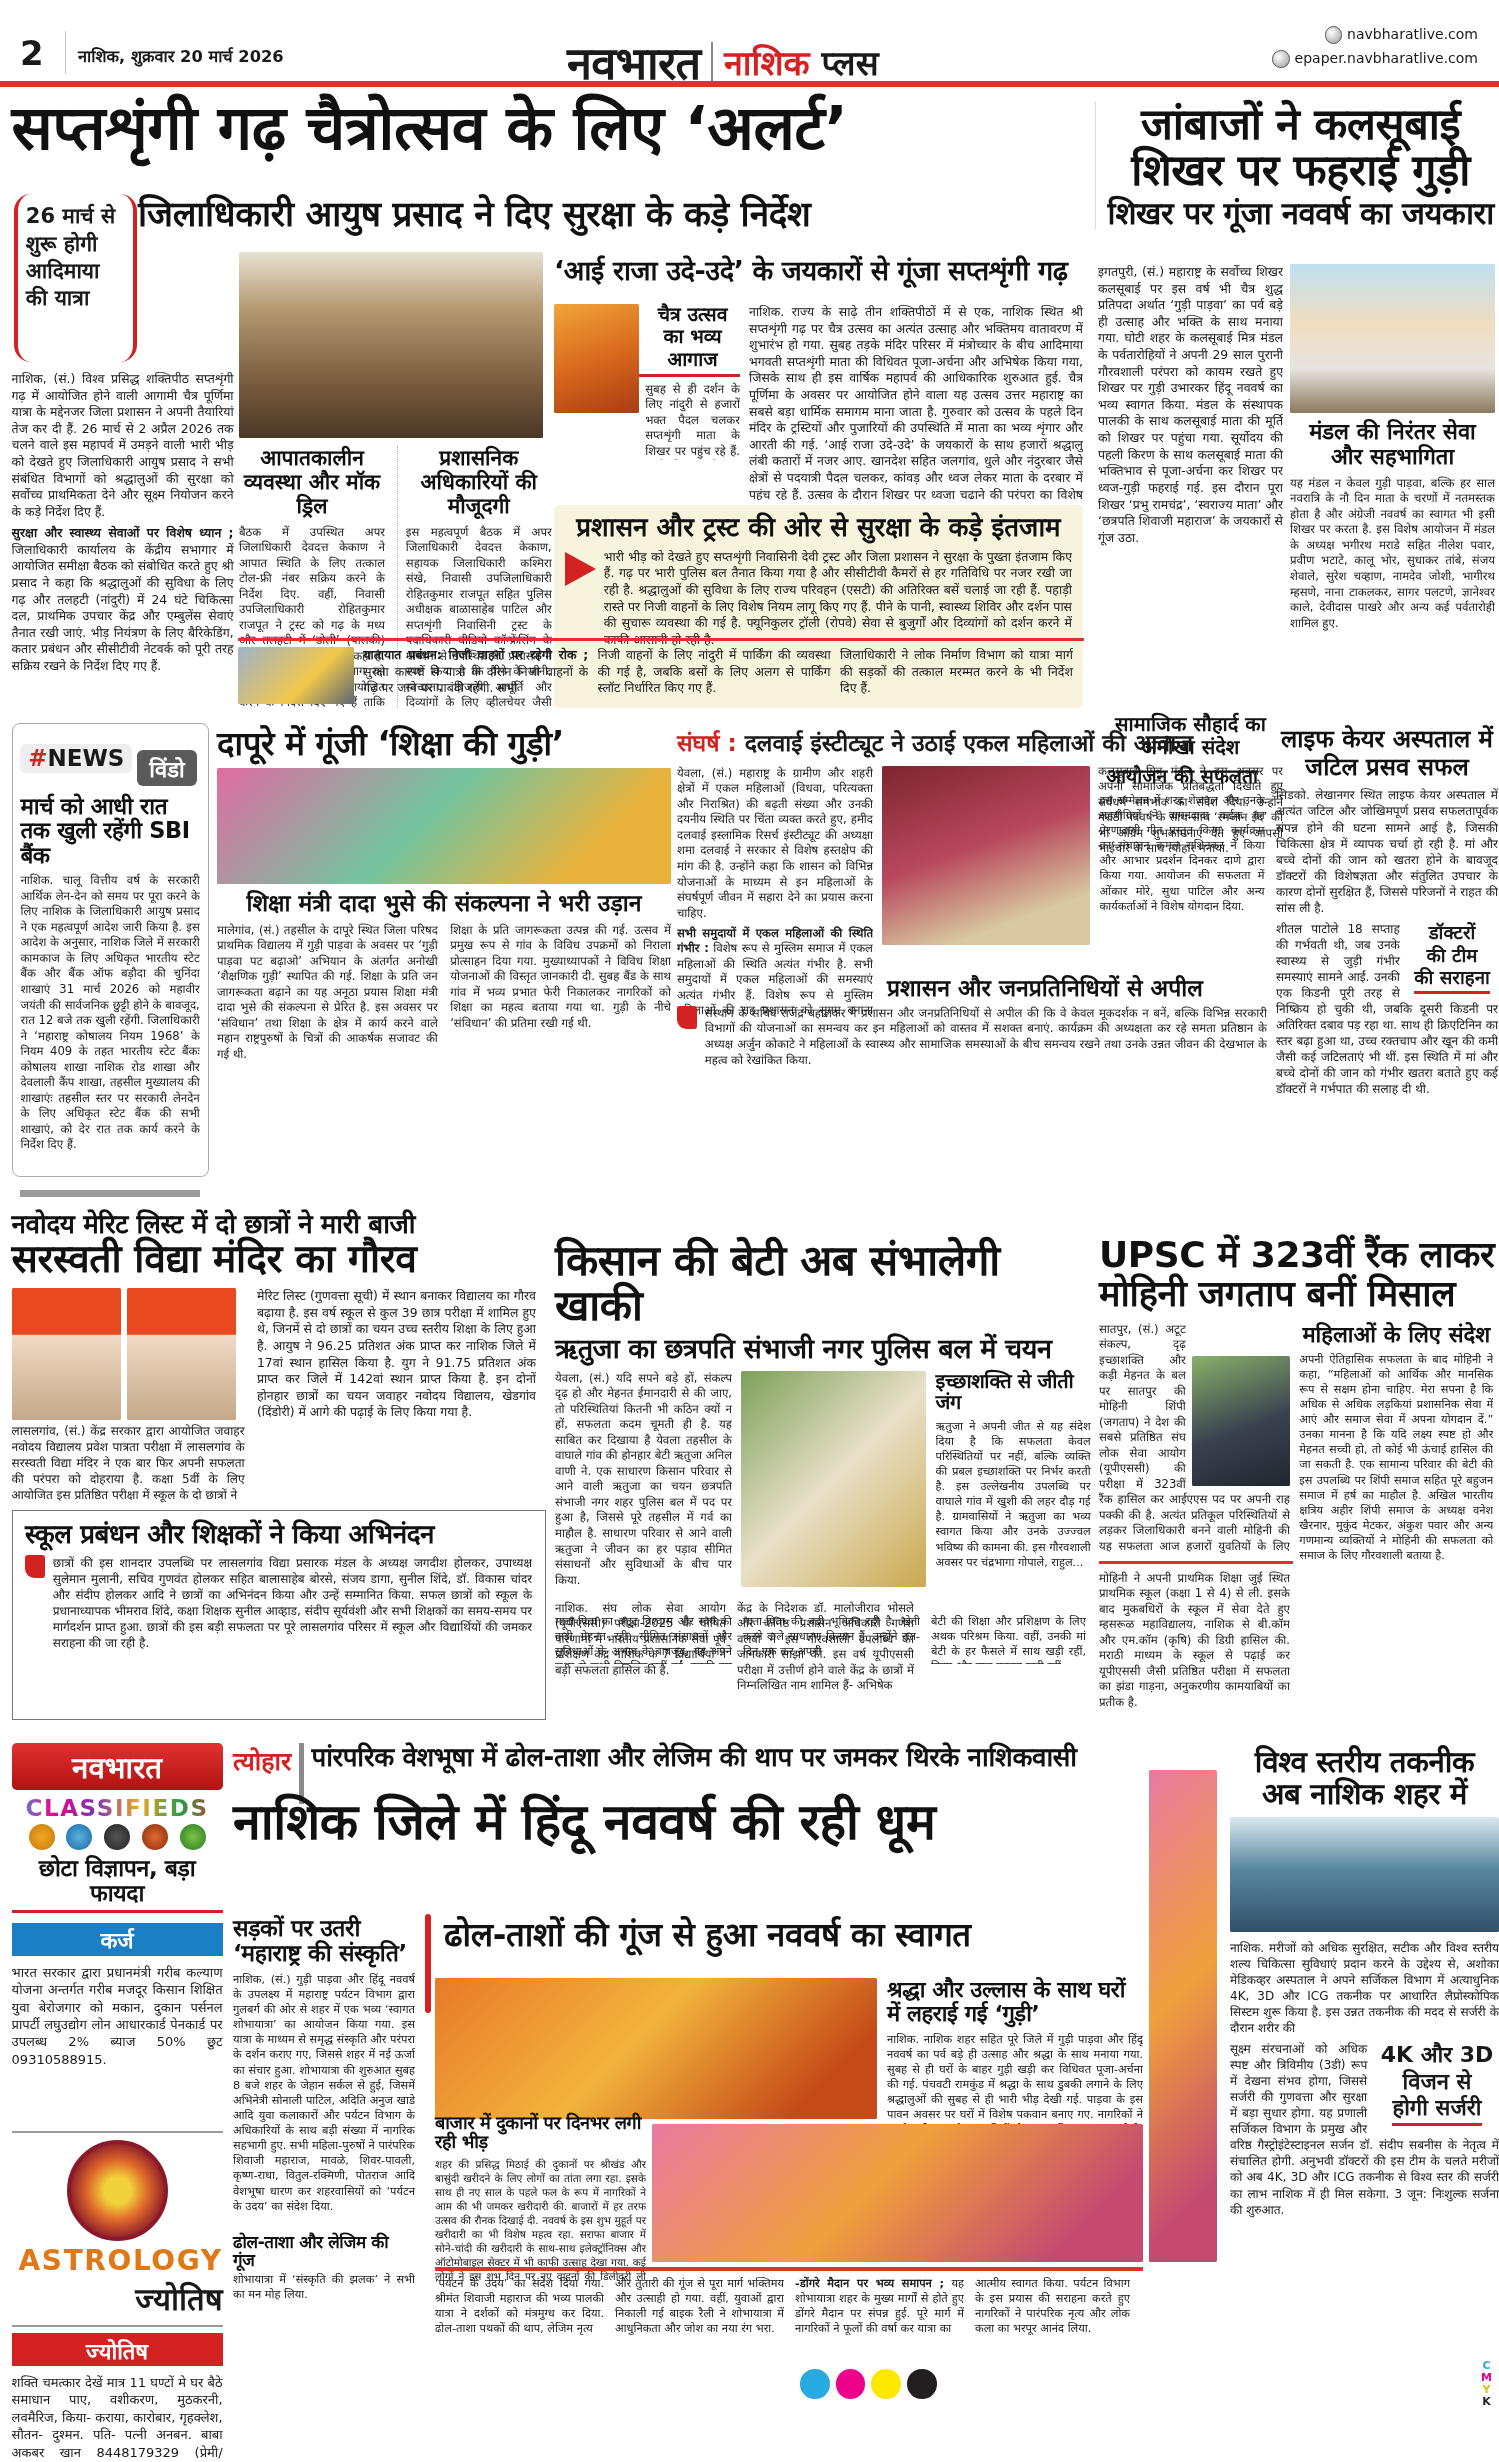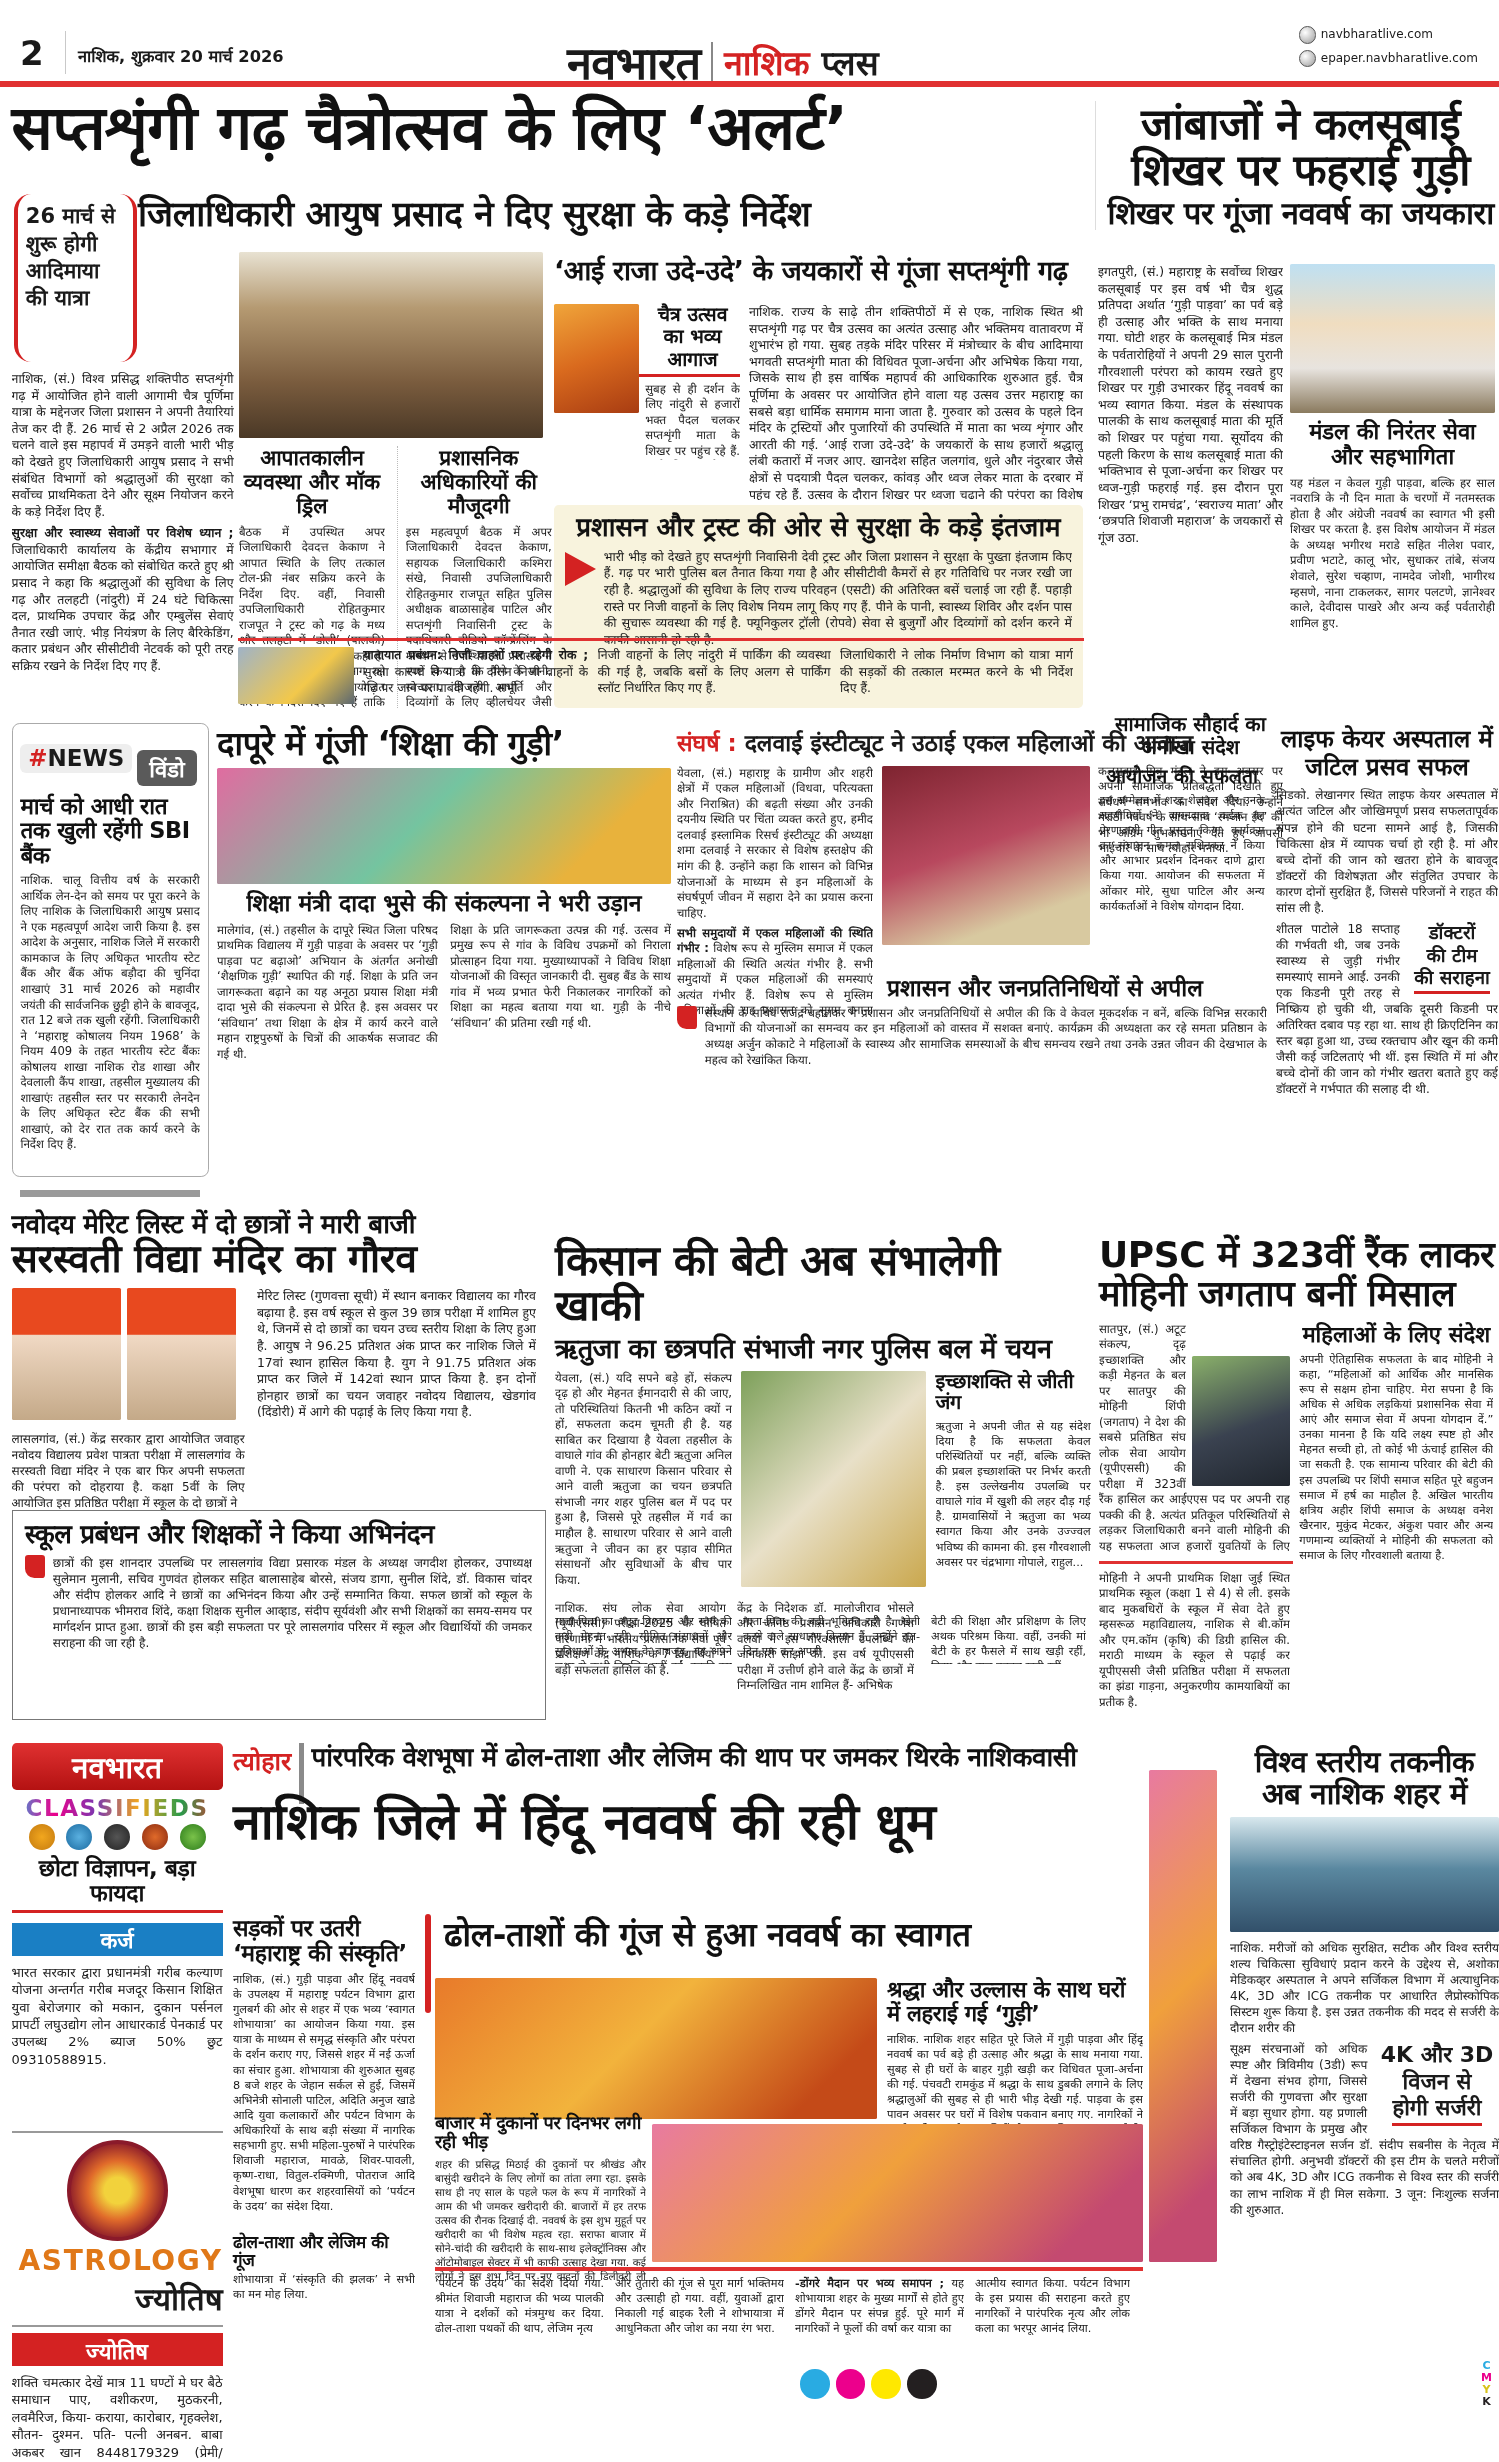--- a/index.html
+++ b/index.html
@@ -42,21 +42,21 @@
 
 <div class="abs" style="left:0;top:0;width:1500px;height:87px;">
   <div class="abs" style="left:20px;top:33px;font-size:34px;font-weight:bold;">2</div>
   <div class="abs vline" style="left:65px;top:31px;height:43px;"></div>
   <div class="abs" style="left:78px;top:45px;font-size:16.3px;font-weight:bold;">नाशिक, शुक्रवार 20 मार्च 2026</div>
   <div class="abs" style="left:567px;top:31px;display:flex;align-items:center;gap:11px;">
     <span style="font-size:45px;font-weight:bold;letter-spacing:-0.8px;">नवभारत</span>
     <span class="vline" style="height:40px;display:inline-block;background:#888;width:1.6px;"></span>
     <span style="font-size:34px;font-weight:bold;"><span class="red">नाशिक</span> <span>प्लस</span></span>
   </div>
-  <div class="abs" style="right:22px;top:26px;text-align:left;font-size:12px;">
+  <div class="abs" style="right:22px;top:26px;text-align:right;font-size:14px;">
     <div><span class="circle-ic"></span><span>navbharatlive.com</span></div>
     <div style="margin-top:6.2px;"><span class="circle-ic"></span><span>epaper.navbharatlive.com</span></div>
   </div>
   <div class="abs rule-red" style="left:0;top:81px;width:1500px;height:6.2px;"></div>
 </div>
 
 <div class="abs hl" style="left:11.6px;top:95px;width:963px;font-size:61px;">सप्तशृंगी गढ़ चैत्रोत्सव के लिए ‘अलर्ट’</div>
 <div class="abs" style="left:14px;top:194px;width:99px;height:149px;border-left:4.7px solid #d42222;border-right:4.7px solid #d42222;border-radius:17px;padding:9.3px 7.8px;font-size:21px;font-weight:bold;line-height:1.3;">
   <span>26 मार्च से शुरू होगी आदिमाया की यात्रा</span>
 </div>
@@ -171,21 +171,21 @@
 
 <div class="abs" style="left:11.6px;top:1207px;width:536px;">
   <div class="hl" style="font-size:26px;margin-top:3.1px;">नवोदय मेरिट लिस्ट में दो छात्रों ने मारी बाजी</div>
   <div class="hl" style="font-size:39px;">सरस्वती विद्या मंदिर का गौरव</div>
   <div style="display:flex;gap:12.4px;margin-top:7.8px;">
     <div style="width:233px;">
       <div style="display:flex;gap:6.2px;">
         <div class="ph ph-student" style="width:109px;height:132px;"></div>
         <div class="ph ph-student" style="width:109px;height:132px;"></div>
       </div>
-      <div class="body-txt" style="margin-top:11px;height:147px;font-size:12px;">लासलगांव, (सं.) केंद्र सरकार द्वारा आयोजित जवाहर नवोदय विद्यालय प्रवेश पात्रता परीक्षा में लासलगांव के सरस्वती विद्या मंदिर ने एक बार फिर अपनी सफलता की परंपरा को दोहराया है. कक्षा 5वीं के लिए आयोजित इस प्रतिष्ठित परीक्षा में स्कूल के दो छात्रों ने</div>
+      <div class="body-txt" style="margin-top:3px;height:147px;font-size:12px;">लासलगांव, (सं.) केंद्र सरकार द्वारा आयोजित जवाहर नवोदय विद्यालय प्रवेश पात्रता परीक्षा में लासलगांव के सरस्वती विद्या मंदिर ने एक बार फिर अपनी सफलता की परंपरा को दोहराया है. कक्षा 5वीं के लिए आयोजित इस प्रतिष्ठित परीक्षा में स्कूल के दो छात्रों ने</div>
     </div>
     <div class="body-txt" style="width:279px;height:289px;font-size:12.4px;">मेरिट लिस्ट (गुणवत्ता सूची) में स्थान बनाकर विद्यालय का गौरव बढ़ाया है. इस वर्ष स्कूल से कुल 39 छात्र परीक्षा में शामिल हुए थे, जिनमें से दो छात्रों का चयन उच्च स्तरीय शिक्षा के लिए हुआ है. आयुष ने 96.25 प्रतिशत अंक प्राप्त कर नाशिक जिले में 17वां स्थान हासिल किया है. युग ने 91.75 प्रतिशत अंक प्राप्त कर जिले में 142वां स्थान प्राप्त किया है. इन दोनों होनहार छात्रों का चयन जवाहर नवोदय विद्यालय, खेडगांव (दिंडोरी) में आगे की पढ़ाई के लिए किया गया है.</div>
   </div>
 </div>
 <div class="abs" style="left:11.6px;top:1510px;width:534px;height:210px;border:1.6px solid #777;padding:9.3px 12.4px;box-sizing:border-box;">
   <div class="hl" style="font-size:26px;">स्कूल प्रबंधन और शिक्षकों ने किया अभिनंदन</div>
   <div style="margin-top:6.2px;display:flex;gap:7.8px;">
     <span class="quote-ic" style="flex:none;"></span>
     <div class="body-txt" style="height:140px;font-size:12px;">छात्रों की इस शानदार उपलब्धि पर लासलगांव विद्या प्रसारक मंडल के अध्यक्ष जगदीश होलकर, उपाध्यक्ष सुलेमान मुलानी, सचिव गुणवंत होलकर सहित बालासाहेब बोरसे, संजय डागा, सुनील शिंदे, डॉ. विकास चांदर और संदीप होलकर आदि ने छात्रों का अभिनंदन किया और उन्हें सम्मानित किया. सफल छात्रों को स्कूल के प्रधानाध्यापक भीमराव शिंदे, कक्षा शिक्षक सुनील आव्हाड, संदीप सूर्यवंशी और सभी शिक्षकों का समय-समय पर मार्गदर्शन प्राप्त हुआ. छात्रों की इस बड़ी सफलता पर पूरे लासलगांव परिसर में स्कूल और विद्यार्थियों की जमकर सराहना की जा रही है.</div>
   </div>

